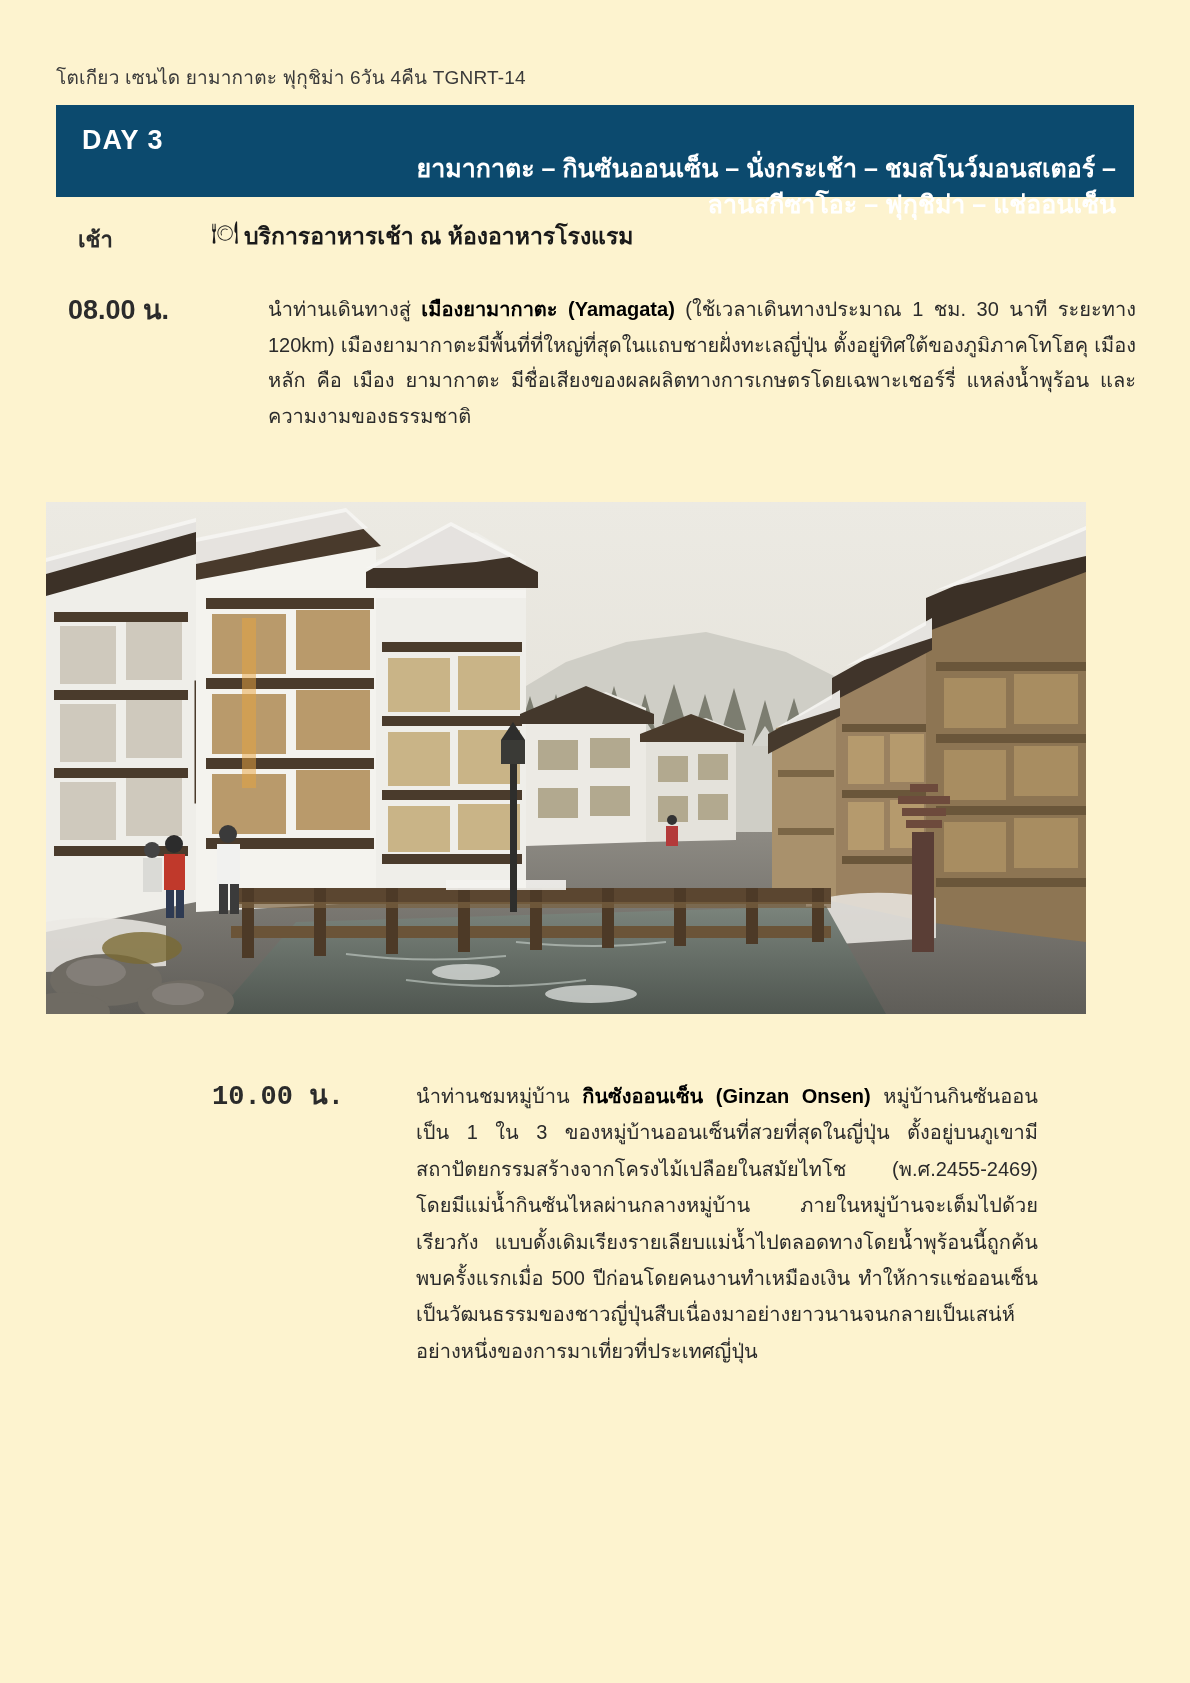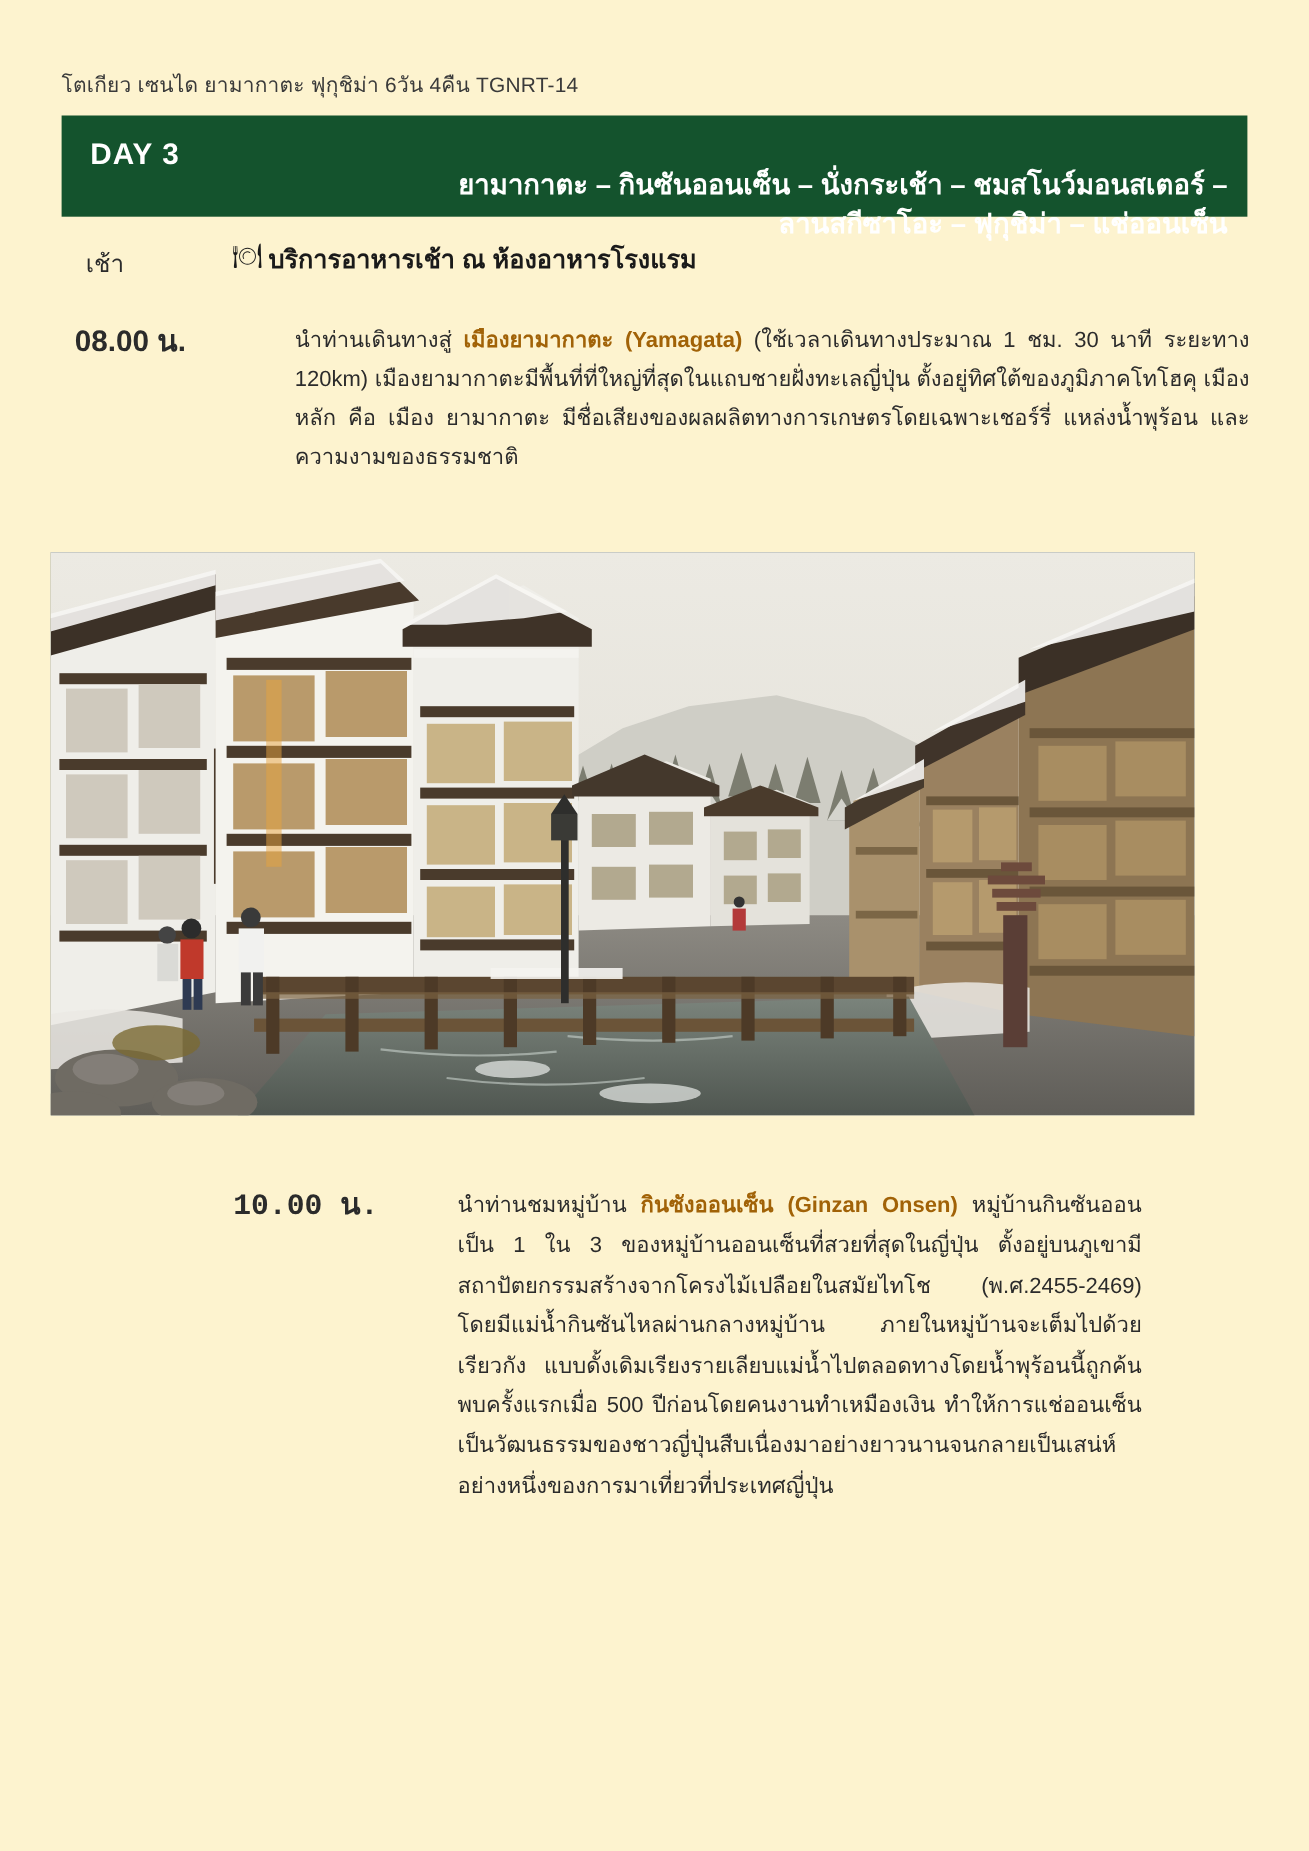--- a/index.html
+++ b/index.html
@@ -29,21 +29,21 @@
     color: #3a3a3a;
     letter-spacing: 0.2px;
     text-align: center;
   }
   .day-bar {
     position: absolute;
     left: 56px;
     top: 105px;
     width: 1078px;
     height: 92px;
-    background: #14532d;
+    background: #0c4a6e;
     color: #ffffff;
     box-sizing: border-box;
   }
   .day-label {
     position: absolute;
     left: 26px;
     top: 20px;
     font-size: 27px;
     font-weight: bold;
     letter-spacing: 1px;
@@ -63,21 +63,21 @@
     position: absolute;
     left: 56px;
     top: 218px;
     width: 1078px;
   }
   .meal-time {
     position: absolute;
     left: 22px;
     top: 4px;
     font-size: 22px;
-    font-weight: normal;
+    font-weight: bold;
   }
   .meal-icon {
     position: absolute;
     left: 155px;
     top: 2px;
     font-size: 22px;
     color: #1a1a1a;
   }
   .meal-text {
     position: absolute;
@@ -98,21 +98,21 @@
     position: absolute;
     left: 268px;
     top: 292px;
     width: 868px;
     font-size: 20px;
     line-height: 1.78;
     text-align: justify;
     text-justify: inter-word;
   }
   .highlight {
-    color: #a16207;
+    color: #000000;
     font-weight: bold;
   }
   .photo {
     position: absolute;
     left: 46px;
     top: 502px;
     width: 1040px;
     height: 512px;
     overflow: hidden;
     background: #9aa3a8;

